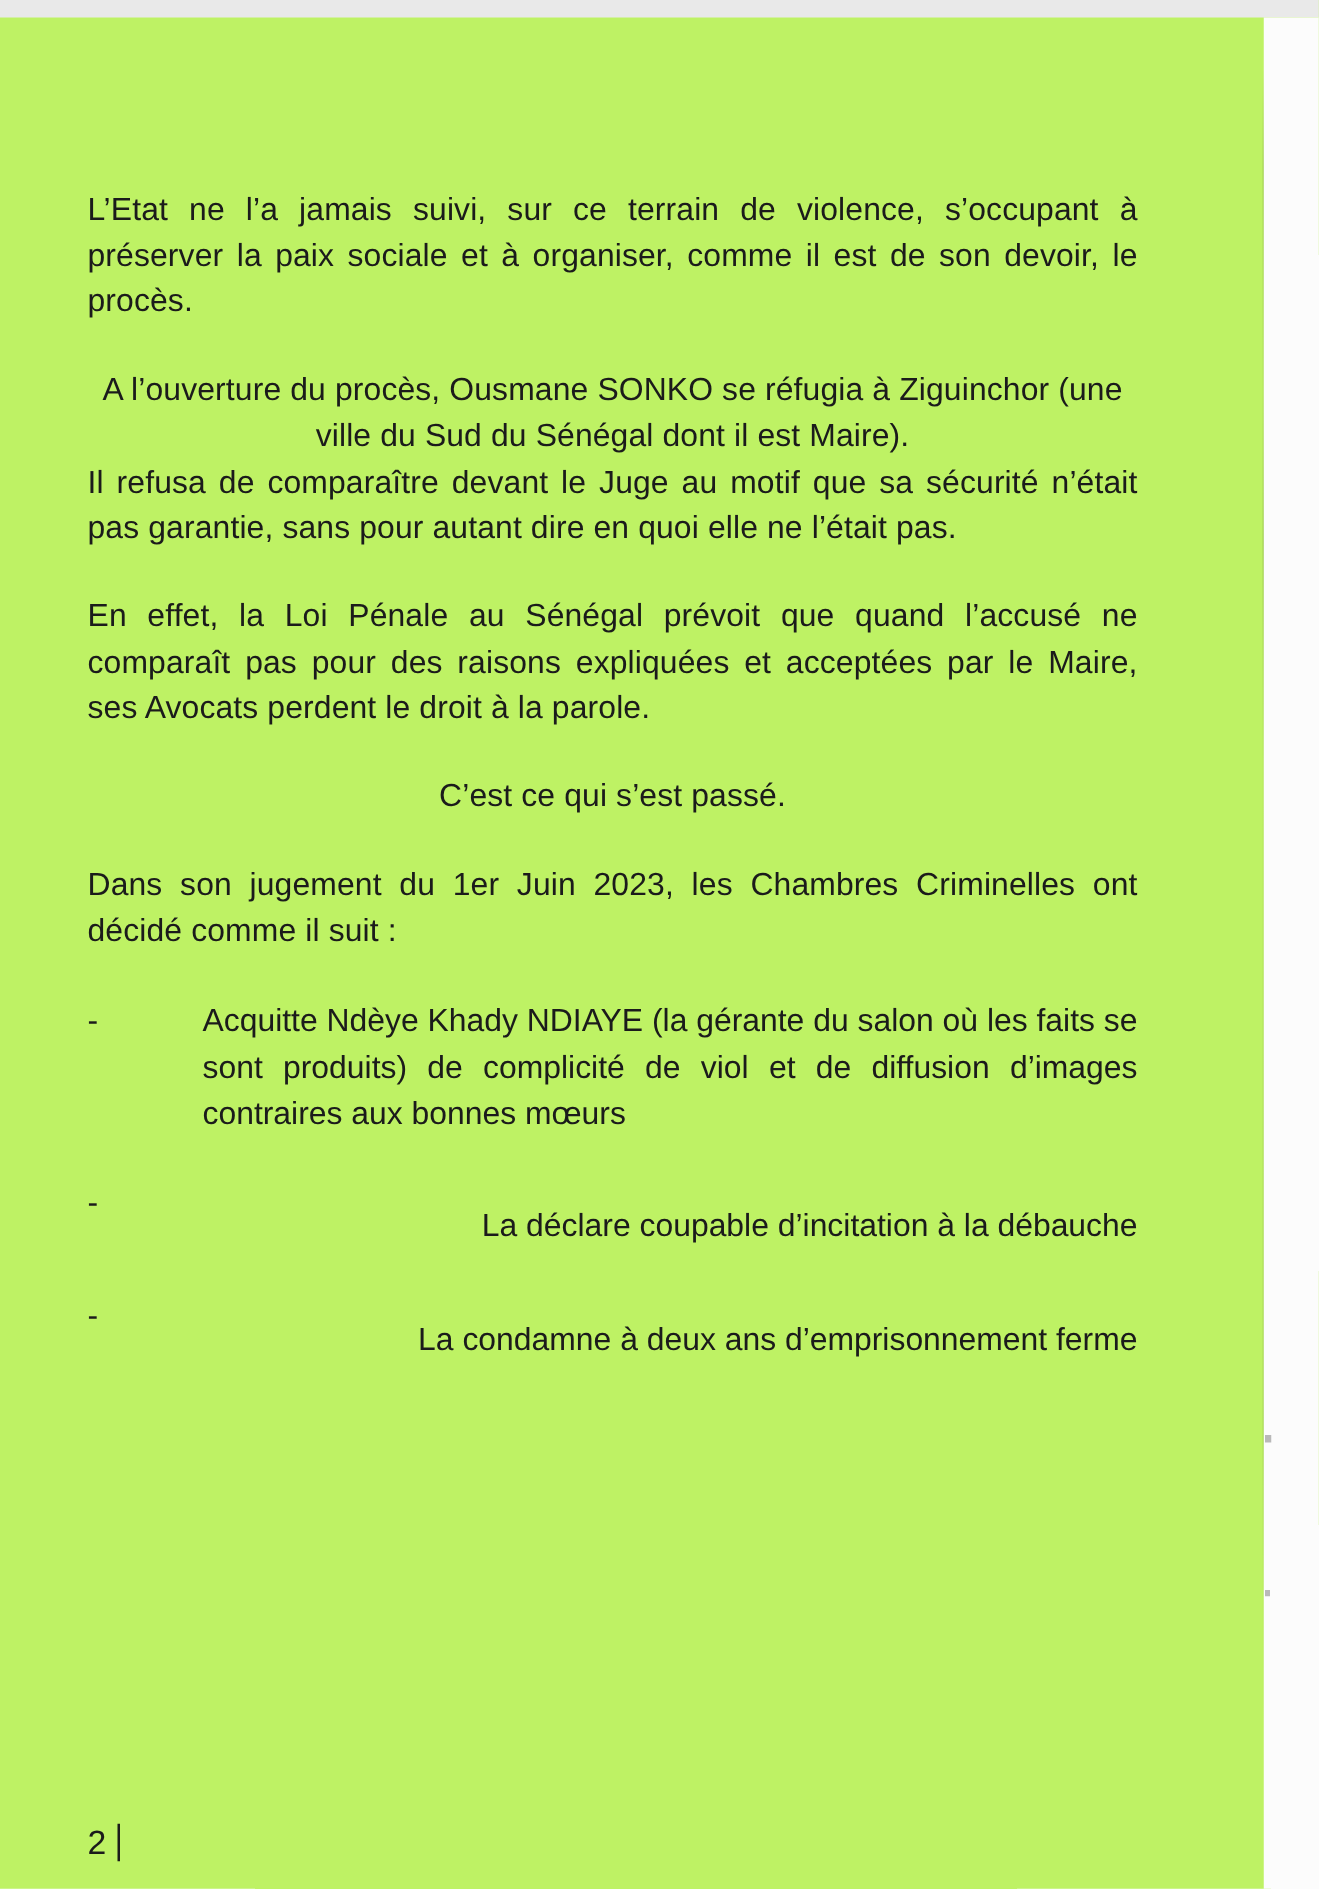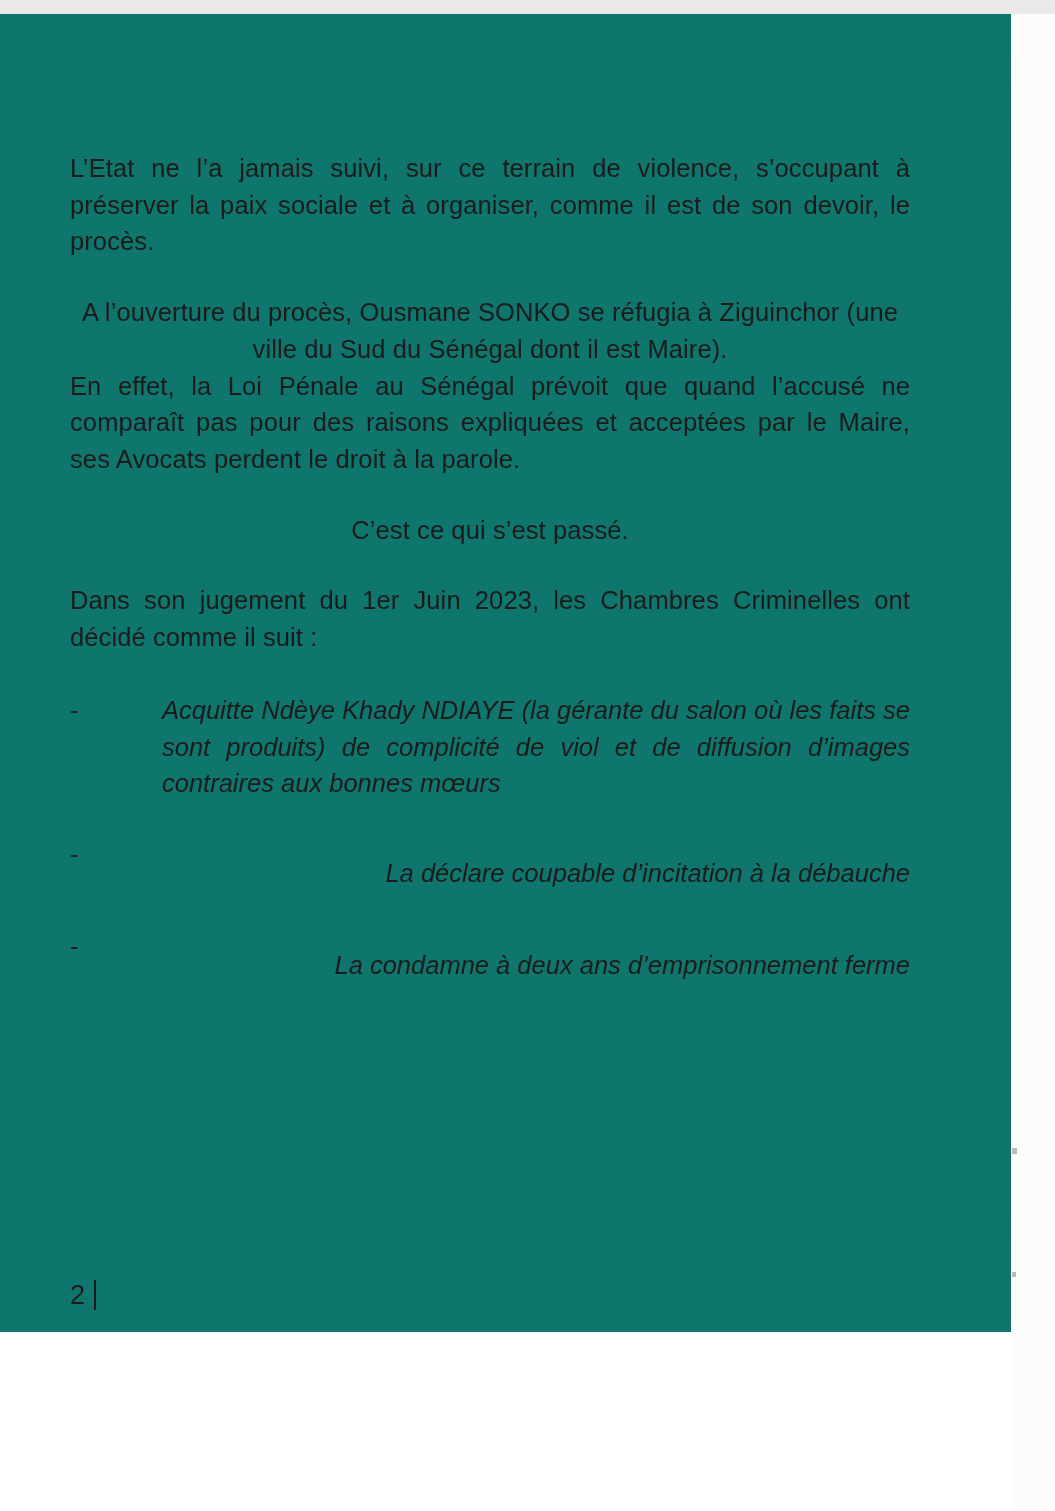--- a/index.html
+++ b/index.html
@@ -10,22 +10,22 @@
   body {
     width: 1055px;
     height: 1511px;
     overflow: hidden;
     font-family: "Liberation Sans", sans-serif;
     color: #1a1a1a;
   }
   .page {
     position: relative;
     width: 1055px;
-    height: 1332px;
-    background: #0f766e;
+    height: 1511px;
+    background: #bef264;
     box-sizing: border-box;
   }
   
   .scan-top-strip {
     position: absolute;
     top: 0;
     left: 0;
     width: 1055px;
     height: 14px;
     background: #e9e9e9;
@@ -87,21 +87,20 @@
     font-size: 25.5px;
     line-height: 1.44;
     color: #1b1b1b;
   }
   .bullet-text {
     flex: 1 1 auto;
     font-size: 25.5px;
     line-height: 1.44;
     text-align: justify;
     color: #1b1b1b;
-    font-style: italic;
   }
   .bullet-text.nojustify {
     text-align: right;
     margin-top: 19px;
   }
   .page-number {
     position: absolute;
     left: 70px;
     bottom: 22px;
     font-size: 27px;
@@ -133,20 +132,21 @@
 
   <div class="speck" style="left:1012px; top:1148px; width:5px; height:6px;"></div>
   <div class="speck" style="left:1012px; top:1272px; width:4px; height:5px;"></div>
 
   <div class="content">
 
     <p class="para">L’Etat ne l’a jamais suivi, sur ce terrain de violence, s’occupant à préserver la paix sociale et à organiser, comme il est de son devoir, le procès.</p>
 
 
     <p class="para tight nojustify">A l’ouverture du procès, Ousmane SONKO se réfugia à Ziguinchor (une ville du Sud du Sénégal dont il est Maire).</p>
+    <p class="para">Il refusa de comparaître devant le Juge au motif que sa sécurité n’était pas garantie, sans pour autant dire en quoi elle ne l’était pas.</p>
 
 
     <p class="para">En effet, la Loi Pénale au Sénégal prévoit que quand l’accusé ne comparaît pas pour des raisons expliquées et acceptées par le Maire, ses Avocats perdent le droit à la parole.</p>
 
     <p class="para nojustify">C’est ce qui s’est passé.</p>
 
     <p class="para" style="margin-bottom:36px;">Dans son jugement du 1er Juin 2023, les Chambres Criminelles ont décidé comme il suit :</p>
 
     <div class="bullet-row">
       <span class="bullet-dash">-</span>

